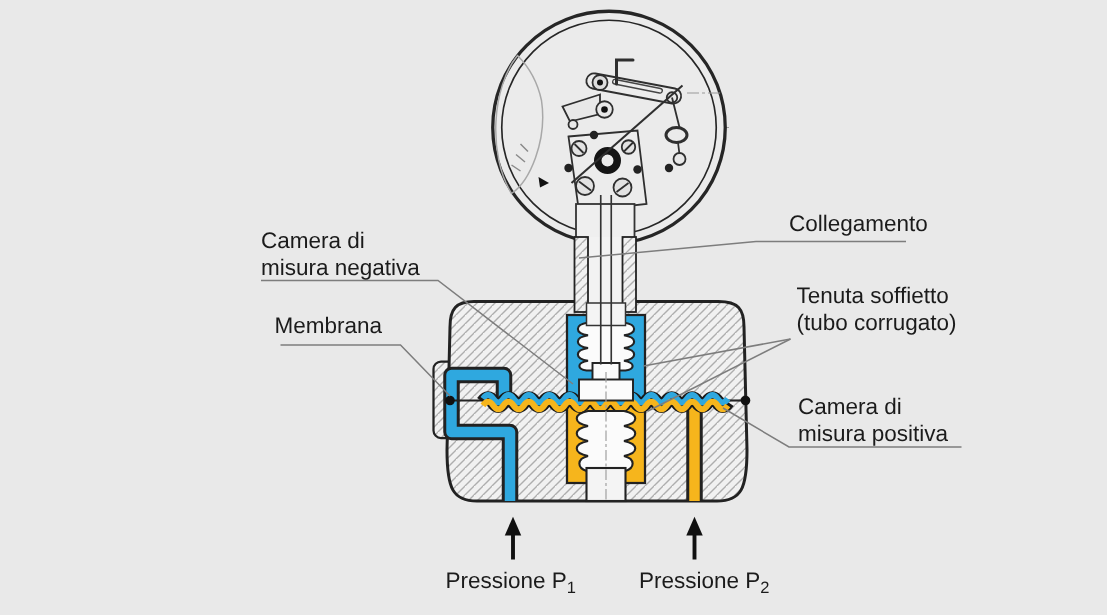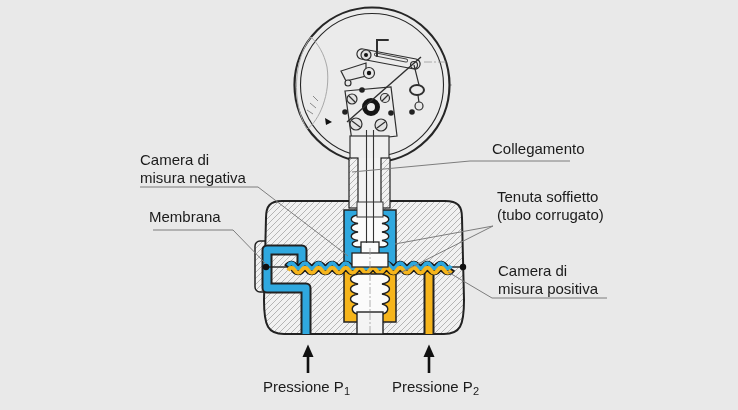--- a/index.html
+++ b/index.html
@@ -1,17 +1,17 @@
 <!DOCTYPE html>
 <html style="--bg: #e9e9e9; --neg: #2fa8df; --pos: #f6b51c;"><head>
 <meta charset="utf-8">
 <style>
   html,body{margin:0;padding:0;}
   body{background:var(--bg,#e9e9e9);font-family:"Liberation Sans",sans-serif;}
-  #stage{position:relative;width:632px;height:410px;background:var(--bg,#e9e9e9);overflow:hidden;}
+  #stage{position:relative;width:632px;height:410px;background:var(--bg,#e9e9e9);overflow:hidden;padding-left:34px;}
   svg{display:block;}
   text{font-family:"Liberation Sans",sans-serif;font-size:15px;fill:#1b1b1b;}
   .sub{font-size:11px;}
   .neg-f{fill:var(--neg,#2fa8df);}
   .pos-f{fill:var(--pos,#f6b51c);}
   .neg-s{stroke:var(--neg,#2fa8df);}
   .pos-s{stroke:var(--pos,#f6b51c);}
   .leader{stroke:#7d7d7d;stroke-width:1;fill:none;}
   .mech{stroke:#2f2f2f;stroke-width:1.2;}
 </style>

